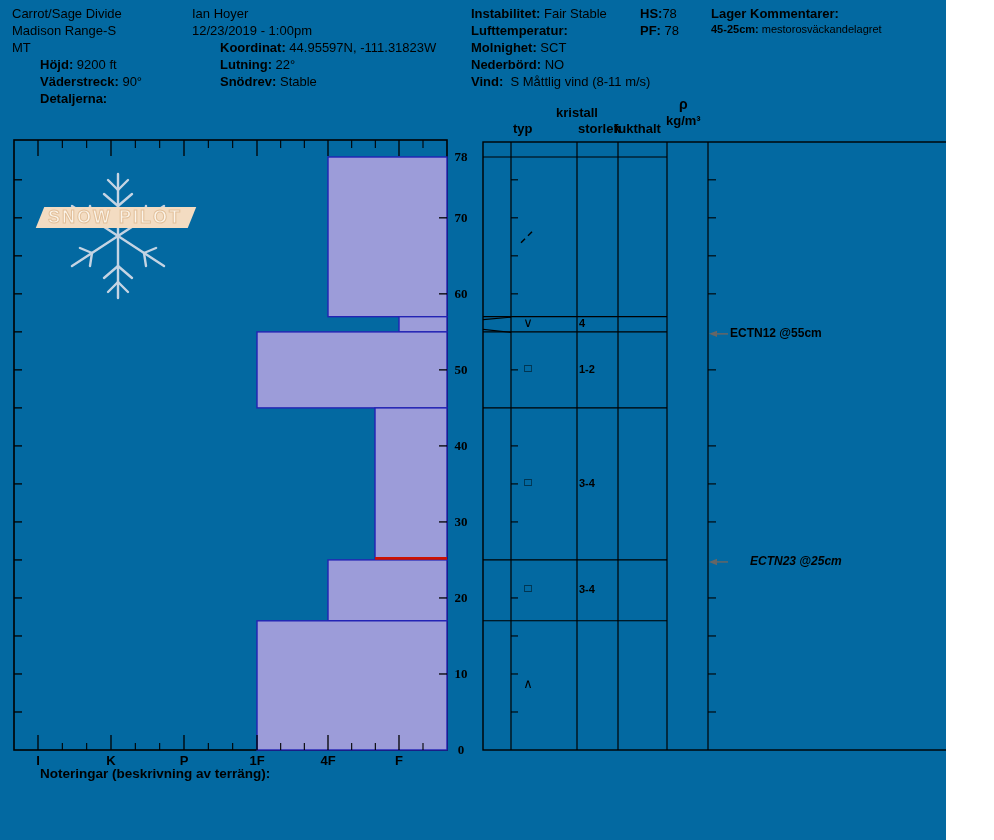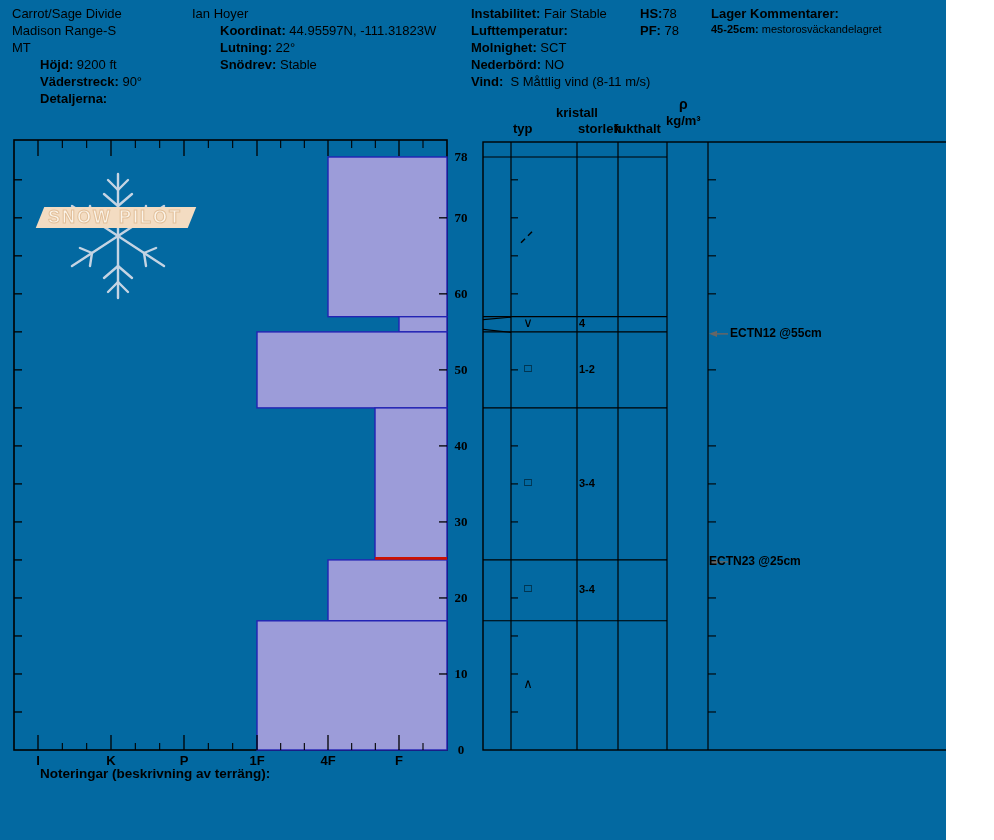--- a/index.html
+++ b/index.html
@@ -33,20 +33,21 @@
     <div class="hline">Carrot/Sage Divide</div>
     <div class="hline">Madison Range-S</div>
     <div class="hline">MT</div>
     <div class="hline"><span class="b">Höjd:</span> <span>9200 ft</span></div>
     <div class="hline"><span class="b">Väderstreck:</span> <span>90°</span></div>
     <div class="hline"><span class="b">Detaljerna:</span></div>
   </div>
 
   <div class="abs" style="left:192px;top:5px;">
     <div class="hline">Ian Hoyer</div>
+    <div class="hline">12/23/2019 - 1:00pm</div>
     <div class="hline"><span class="b">Koordinat:</span> <span>44.95597N, -111.31823W</span></div>
     <div class="hline"><span class="b">Lutning:</span> <span>22°</span></div>
     <div class="hline"><span class="b">Snödrev:</span> <span>Stable</span></div>
   </div>
 
   <div class="abs" style="left:443px;top:5px;">
     <div class="hline"><span class="b">Instabilitet:</span> <span>Fair Stable</span></div>
     <div class="hline"><span class="b">Lufttemperatur:</span> <span></span></div>
     <div class="hline"><span class="b">Molnighet:</span> <span>SCT</span></div>
     <div class="hline"><span class="b">Nederbörd:</span> <span>NO</span></div>
@@ -230,17 +231,17 @@
       <div class="grain-sym" style="left:519px;top:315px;font-size:13px;">∨</div>
       <div class="grain-size" style="left:579px;top:317px;">4</div>
       <div class="grain-sym" style="left:519px;top:361px;font-size:12px;">□</div>
       <div class="grain-size" style="left:579px;top:363px;">1-2</div>
       <div class="grain-sym" style="left:519px;top:475px;font-size:12px;">□</div>
       <div class="grain-size" style="left:579px;top:477px;">3-4</div>
       <div class="grain-sym" style="left:519px;top:581px;font-size:12px;">□</div>
       <div class="grain-size" style="left:579px;top:583px;">3-4</div>
       <div class="grain-sym" style="left:519px;top:676px;font-size:13px;">∧</div>
       <div class="test-note" style="left:730px;top:326px;">ECTN12 @55cm</div>
-      <div class="test-note" style="left:709px;top:554px;">ECTN23 @25cm</div>
+      <div class="test-note" style="left:750px;top:554px;font-style:italic;">ECTN23 @25cm</div>
     </div>
 
   <div class="abs b" style="left:12px;top:766px;font-size:13.5px;">Noteringar (beskrivning av terräng):</div>
 </div>
 
 </body></html>

